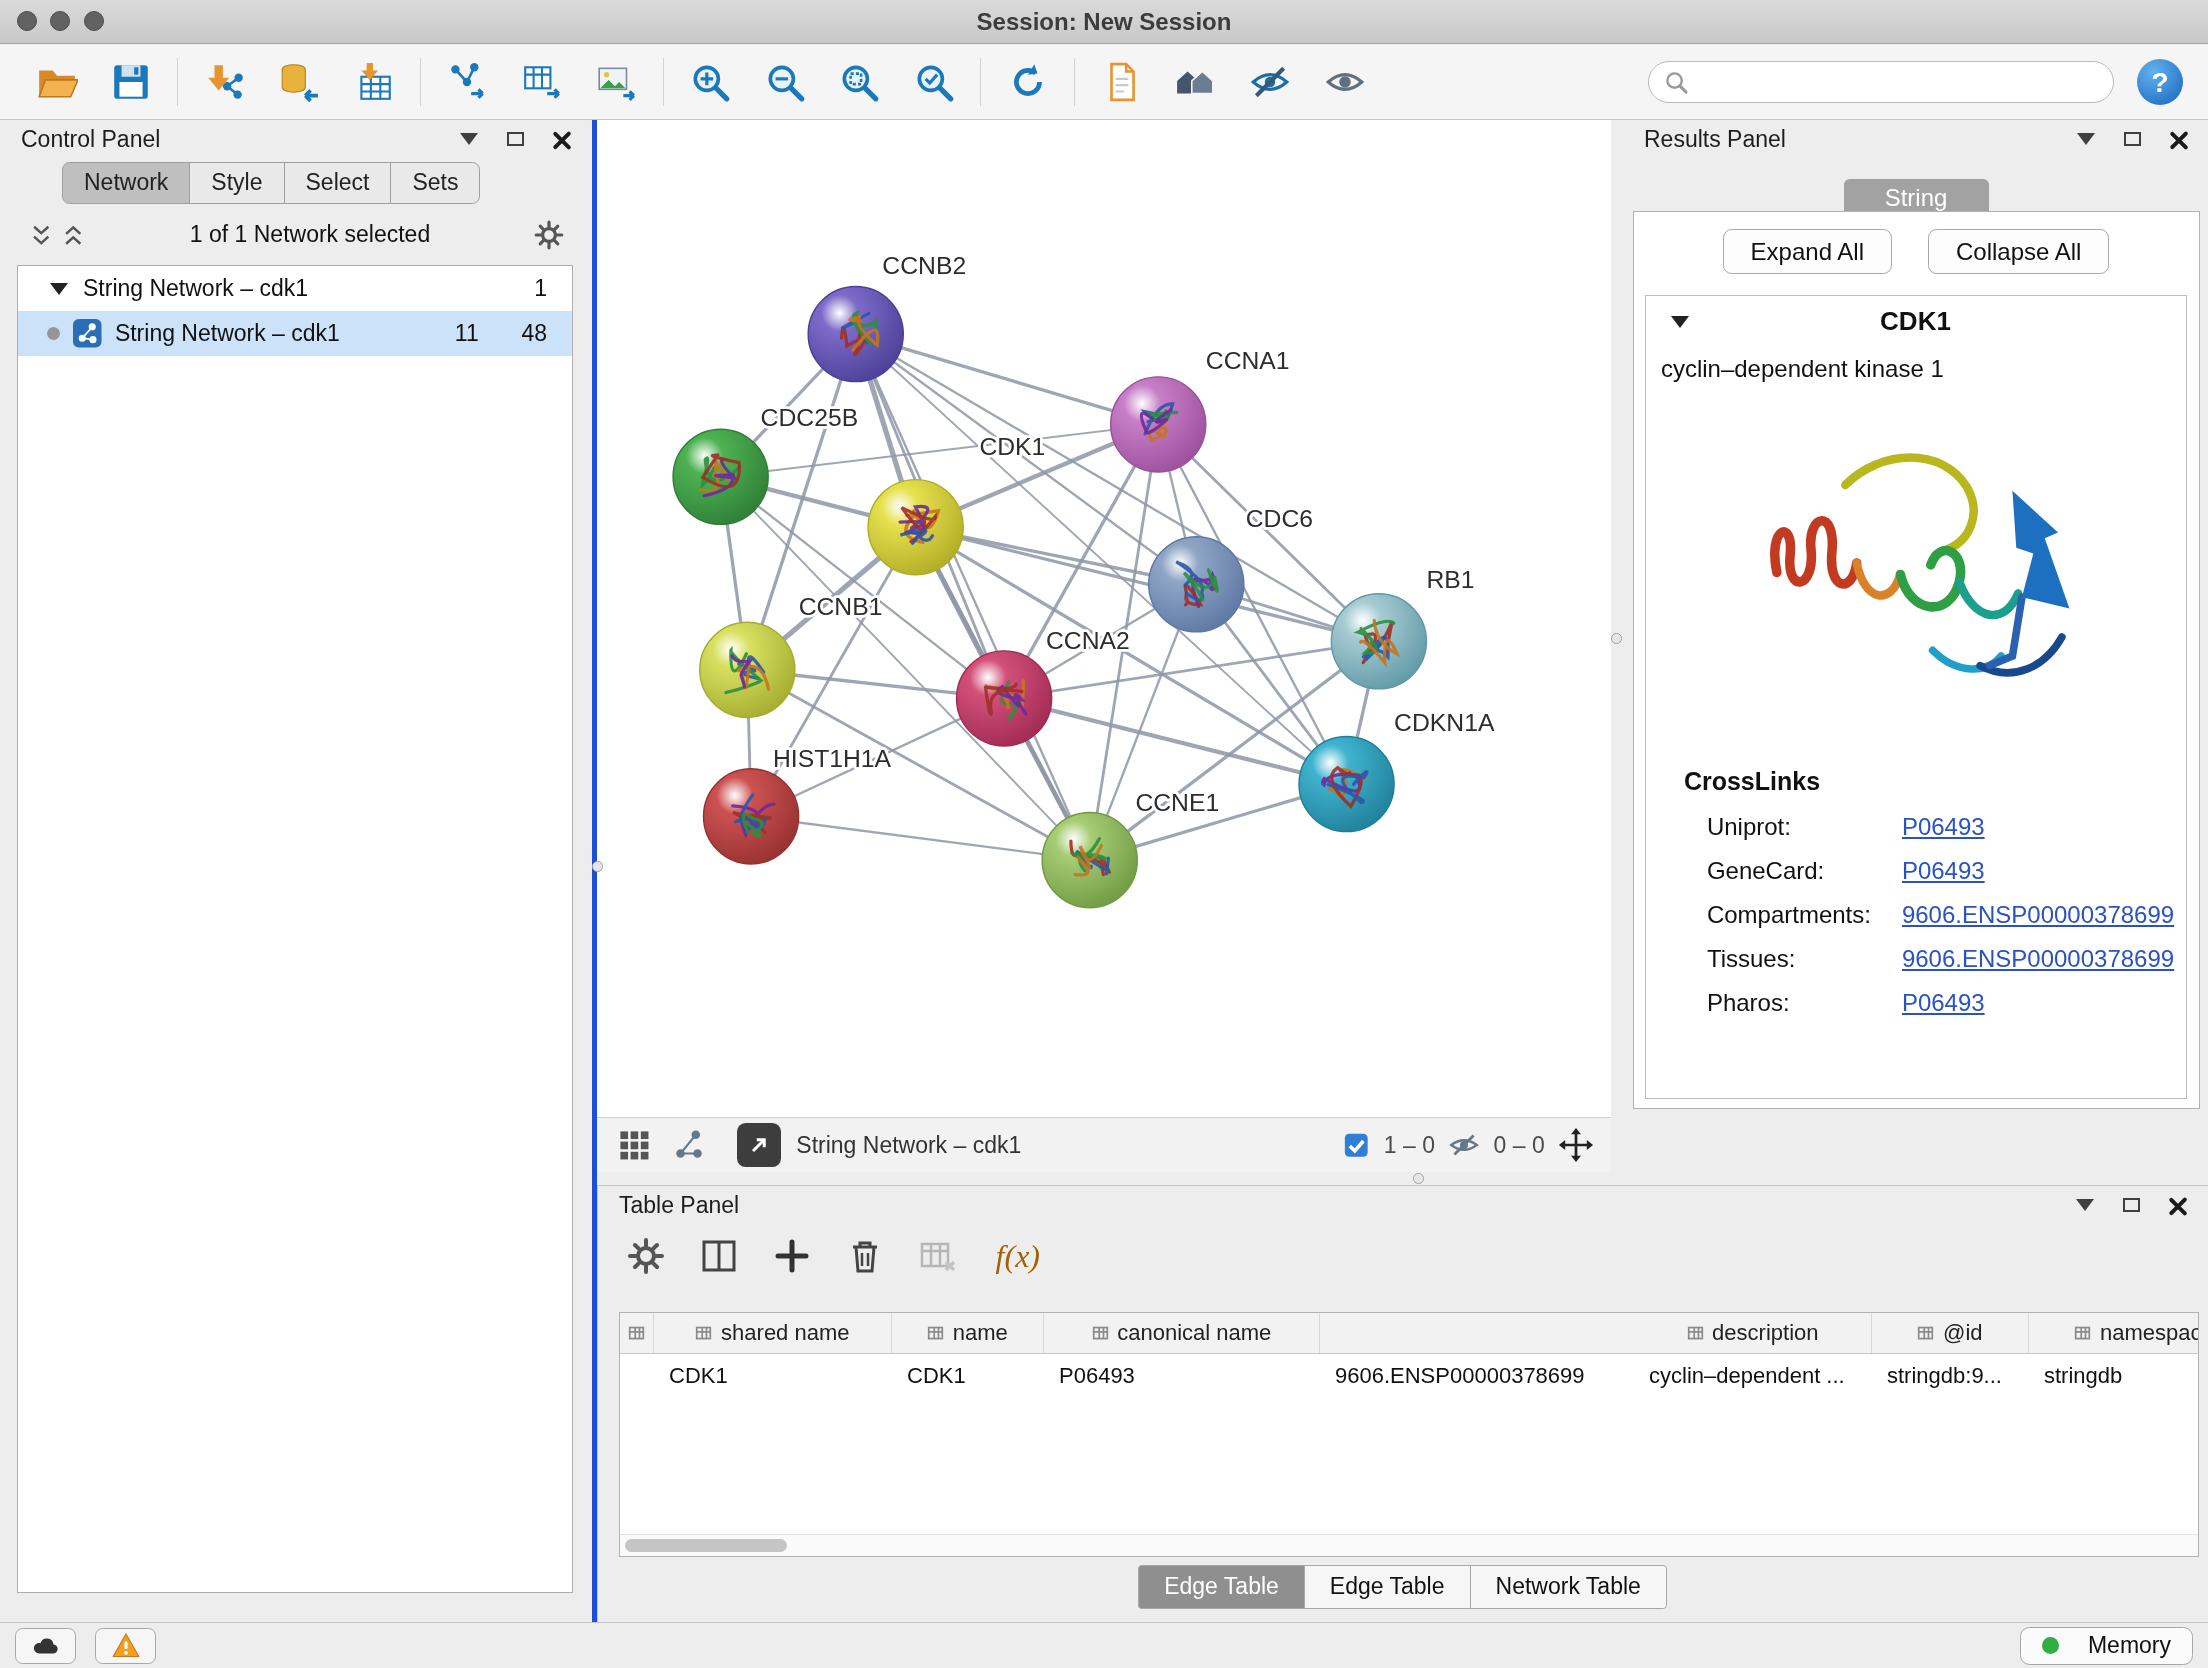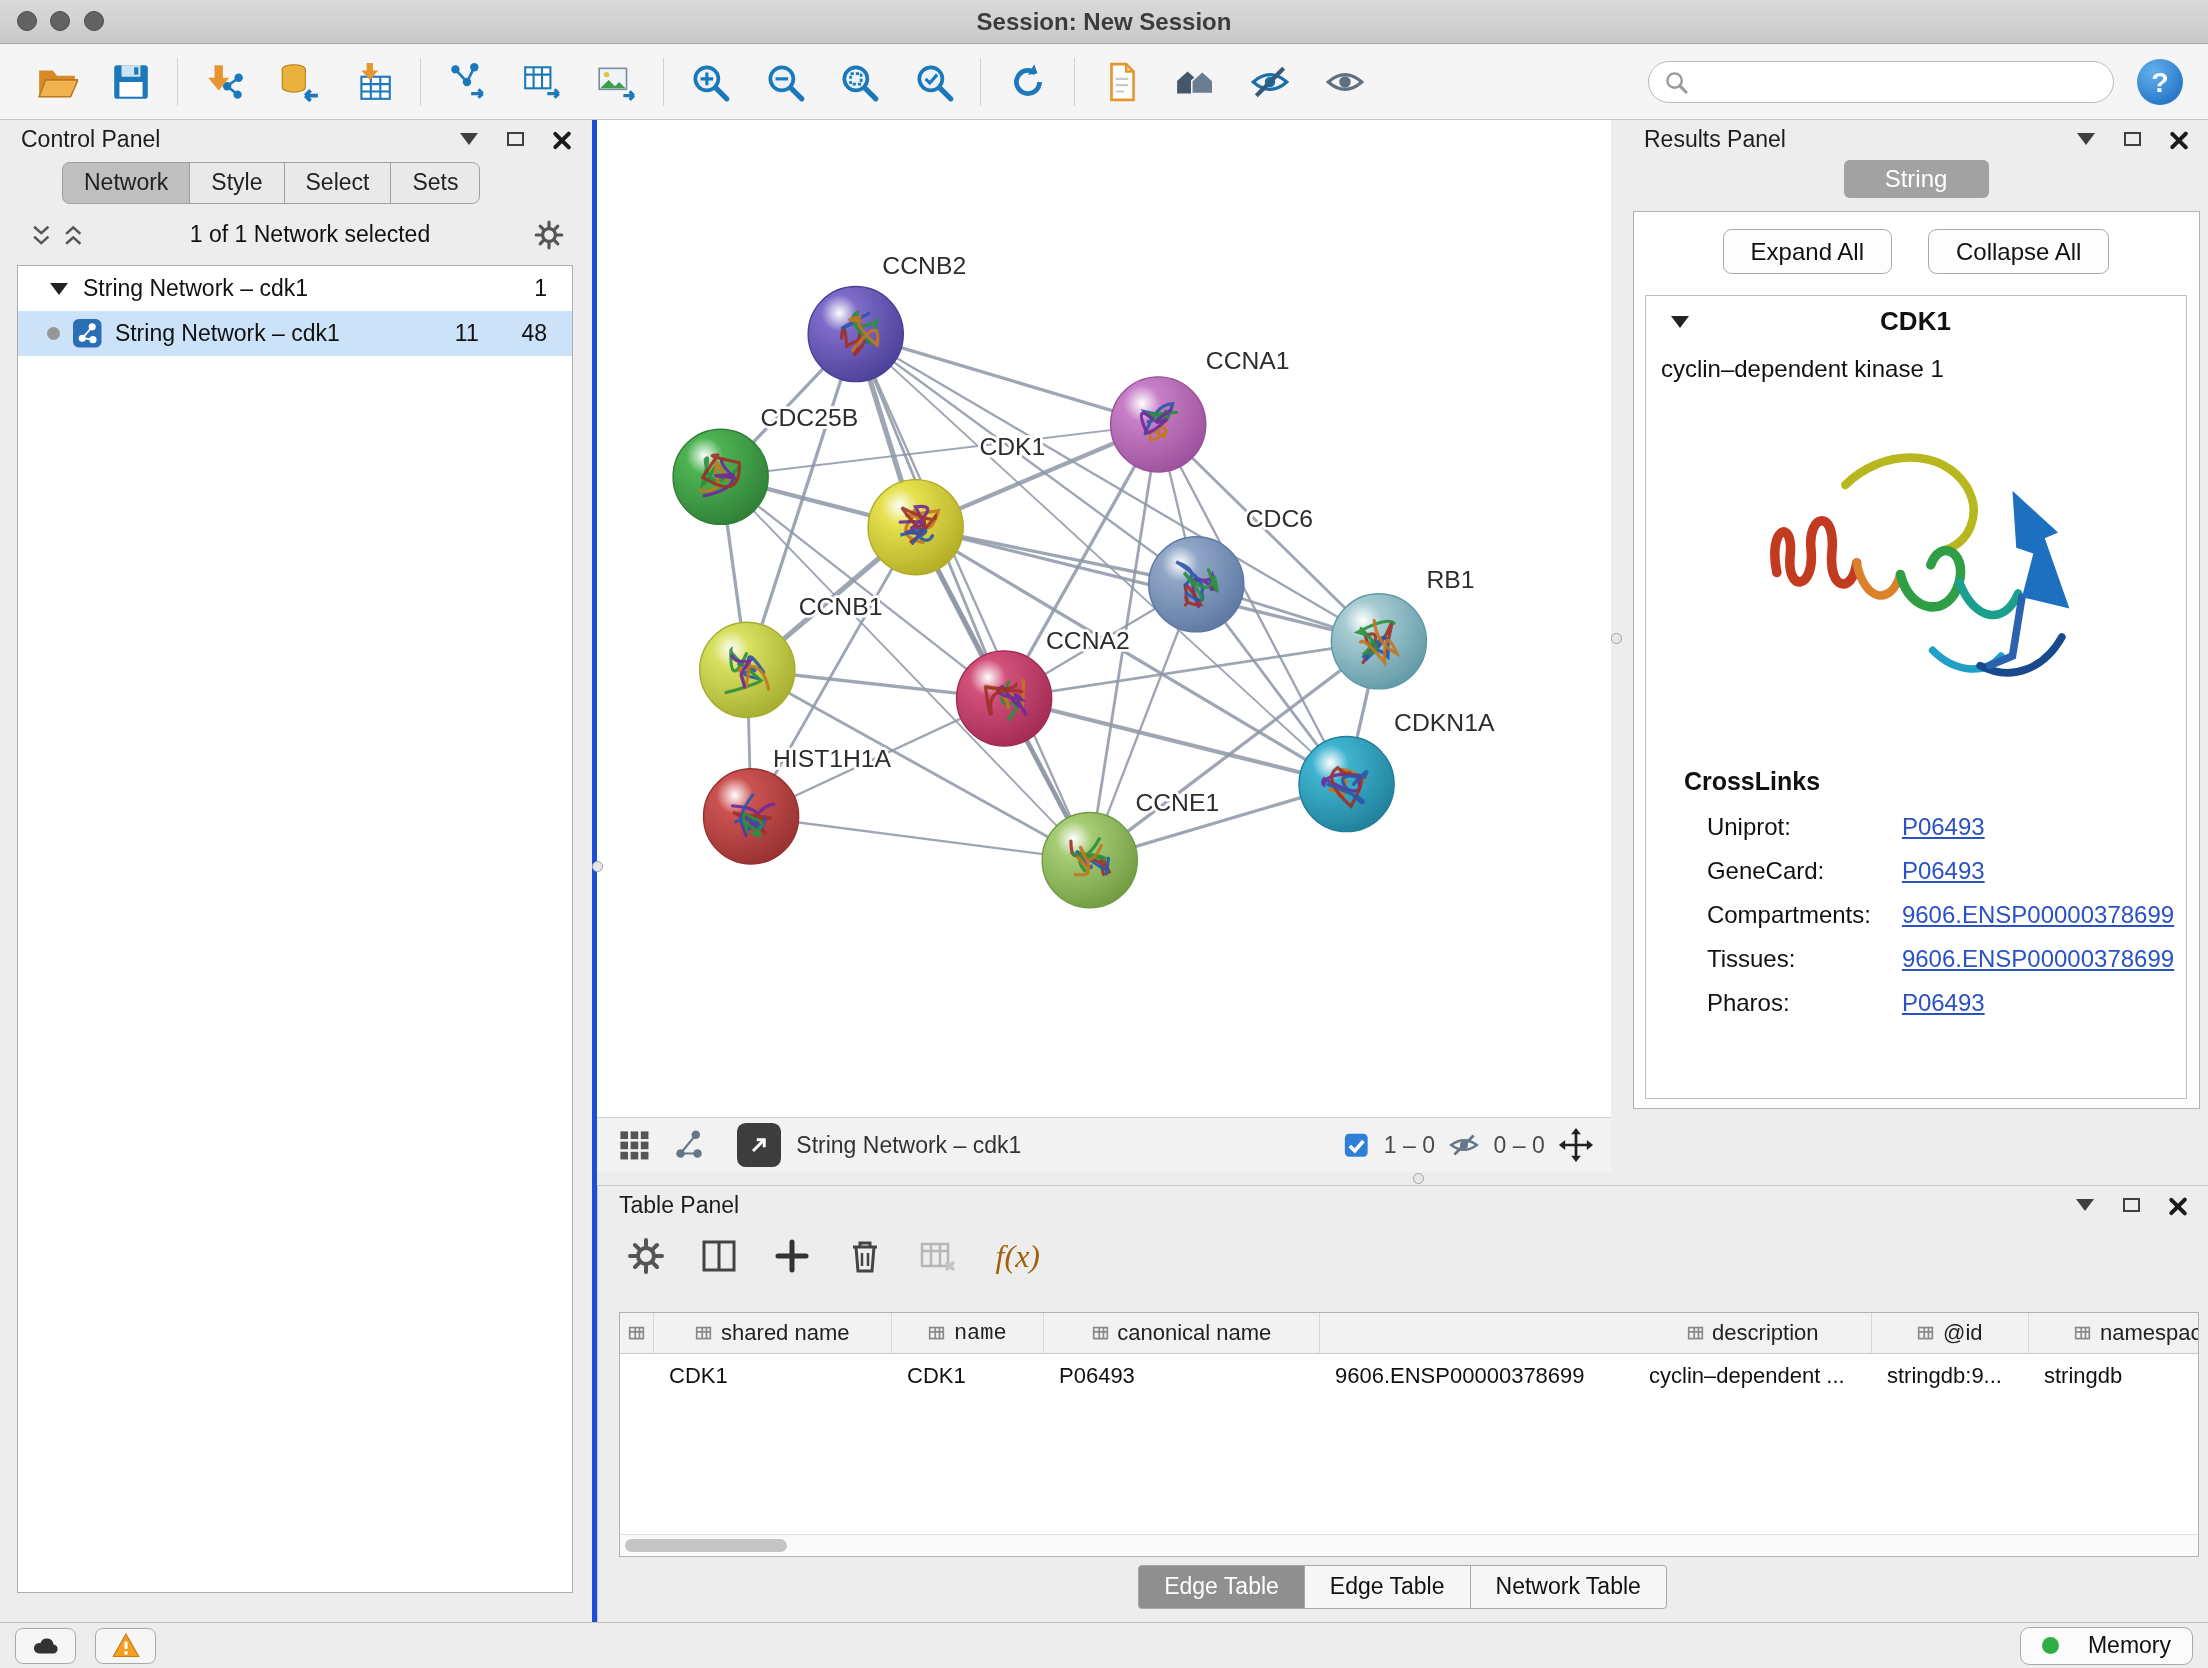--- a/index.html
+++ b/index.html
@@ -59,21 +59,21 @@
 .net-bar{position:absolute;left:0;right:0;bottom:0;height:55px;background:#f2f2f2;border-top:1px solid #cfcfcf;display:flex;align-items:center;padding:0 17px;gap:15px;font-size:23px;color:#333}
 .net-bar .ic{width:40px;height:40px;display:flex;align-items:center;justify-content:center}
 .dark-btn{width:44px;height:44px;border-radius:8.6px;background:#3d3d3d;display:flex;align-items:center;justify-content:center;margin-left:13.3px}
 .net-bar .right{margin-left:auto;display:flex;align-items:center;gap:13.3px;color:#4a4a4a}
 .vsplit{position:absolute;left:1611px;top:120px;width:11.4px;height:1052px;background:#ededed}
 .hsplit{position:absolute;left:597px;top:1172px;right:0;height:13.3px;background:#ededed}
 .split-dot{position:absolute;width:10.5px;height:10.5px;border:1.4px solid #9aa3ac;border-radius:50%;background:#e6e6e6}
 
 
 .results-panel{position:absolute;left:1623px;top:120px;width:586px;height:1052px;background:#ededed}
-.string-pill{width:145px;height:38px;background:#a2a2a2;border-radius:5.7px;color:#fff;font-size:24px;display:flex;align-items:center;justify-content:center;margin:2px auto 0}
+.string-pill{width:145px;height:38px;background:#a2a2a2;border-radius:5.7px;color:#fff;font-size:24px;display:flex;align-items:center;justify-content:center;margin:21px auto 0}
 .res-box{position:absolute;left:9.5px;right:9.5px;top:91px;height:898px;background:#fff;border:1.4px solid #b2b2b2;padding:17px 11.4px 9.5px;display:flex;flex-direction:column}
 .res-buttons{display:flex;justify-content:center;gap:36px}
 .btn{background:#fdfdfd;border:1.4px solid #a8a8a8;border-radius:8.6px;font-size:24px;color:#111;padding:7.6px 27px}
 .gene-box{border:1.4px solid #bdbdbd;margin-top:21px;flex:1;overflow:hidden}
 .gene-hdr{display:flex;align-items:center;height:51px;padding:0 25px}
 .gene-hdr .sym{flex:1;text-align:center;font-size:26px;font-weight:bold;margin-right:19px}
 .gene-desc{font-size:24px;padding:7.6px 15px 0}
 .protein{display:block;margin:28.5px auto 5.7px}
 .cross-h{font-size:25px;font-weight:bold;padding:27px 0 9.5px 38px}
 .cl-row{display:flex;align-items:center;height:44px;padding-left:61px;font-size:24px}
@@ -702,21 +702,21 @@
           </div>
           <div class="t-hc" style="width: 238px;">
             <svg viewBox="0 0 20 20" width="17" height="17">
               <g fill="none" stroke="#8a8a8a" stroke-width="2">
                 <rect x="2" y="3" width="16" height="13"></rect>
                 <path d="M2 8h16M8.5 3v13M13.5 3v13"></path>
               </g>
             </svg>
             <span>shared name</span>
           </div>
-          <div class="t-hc" style="width: 152px; font-family: Liberation Mono, monospace;">
+          <div class="t-hc" style="width: 152px;">
             <svg viewBox="0 0 20 20" width="17" height="17">
               <g fill="none" stroke="#8a8a8a" stroke-width="2">
                 <rect x="2" y="3" width="16" height="13"></rect>
                 <path d="M2 8h16M8.5 3v13M13.5 3v13"></path>
               </g>
             </svg>
             <span>name</span>
           </div>
           <div class="t-hc" style="width: 276px;">
             <svg viewBox="0 0 20 20" width="17" height="17">

